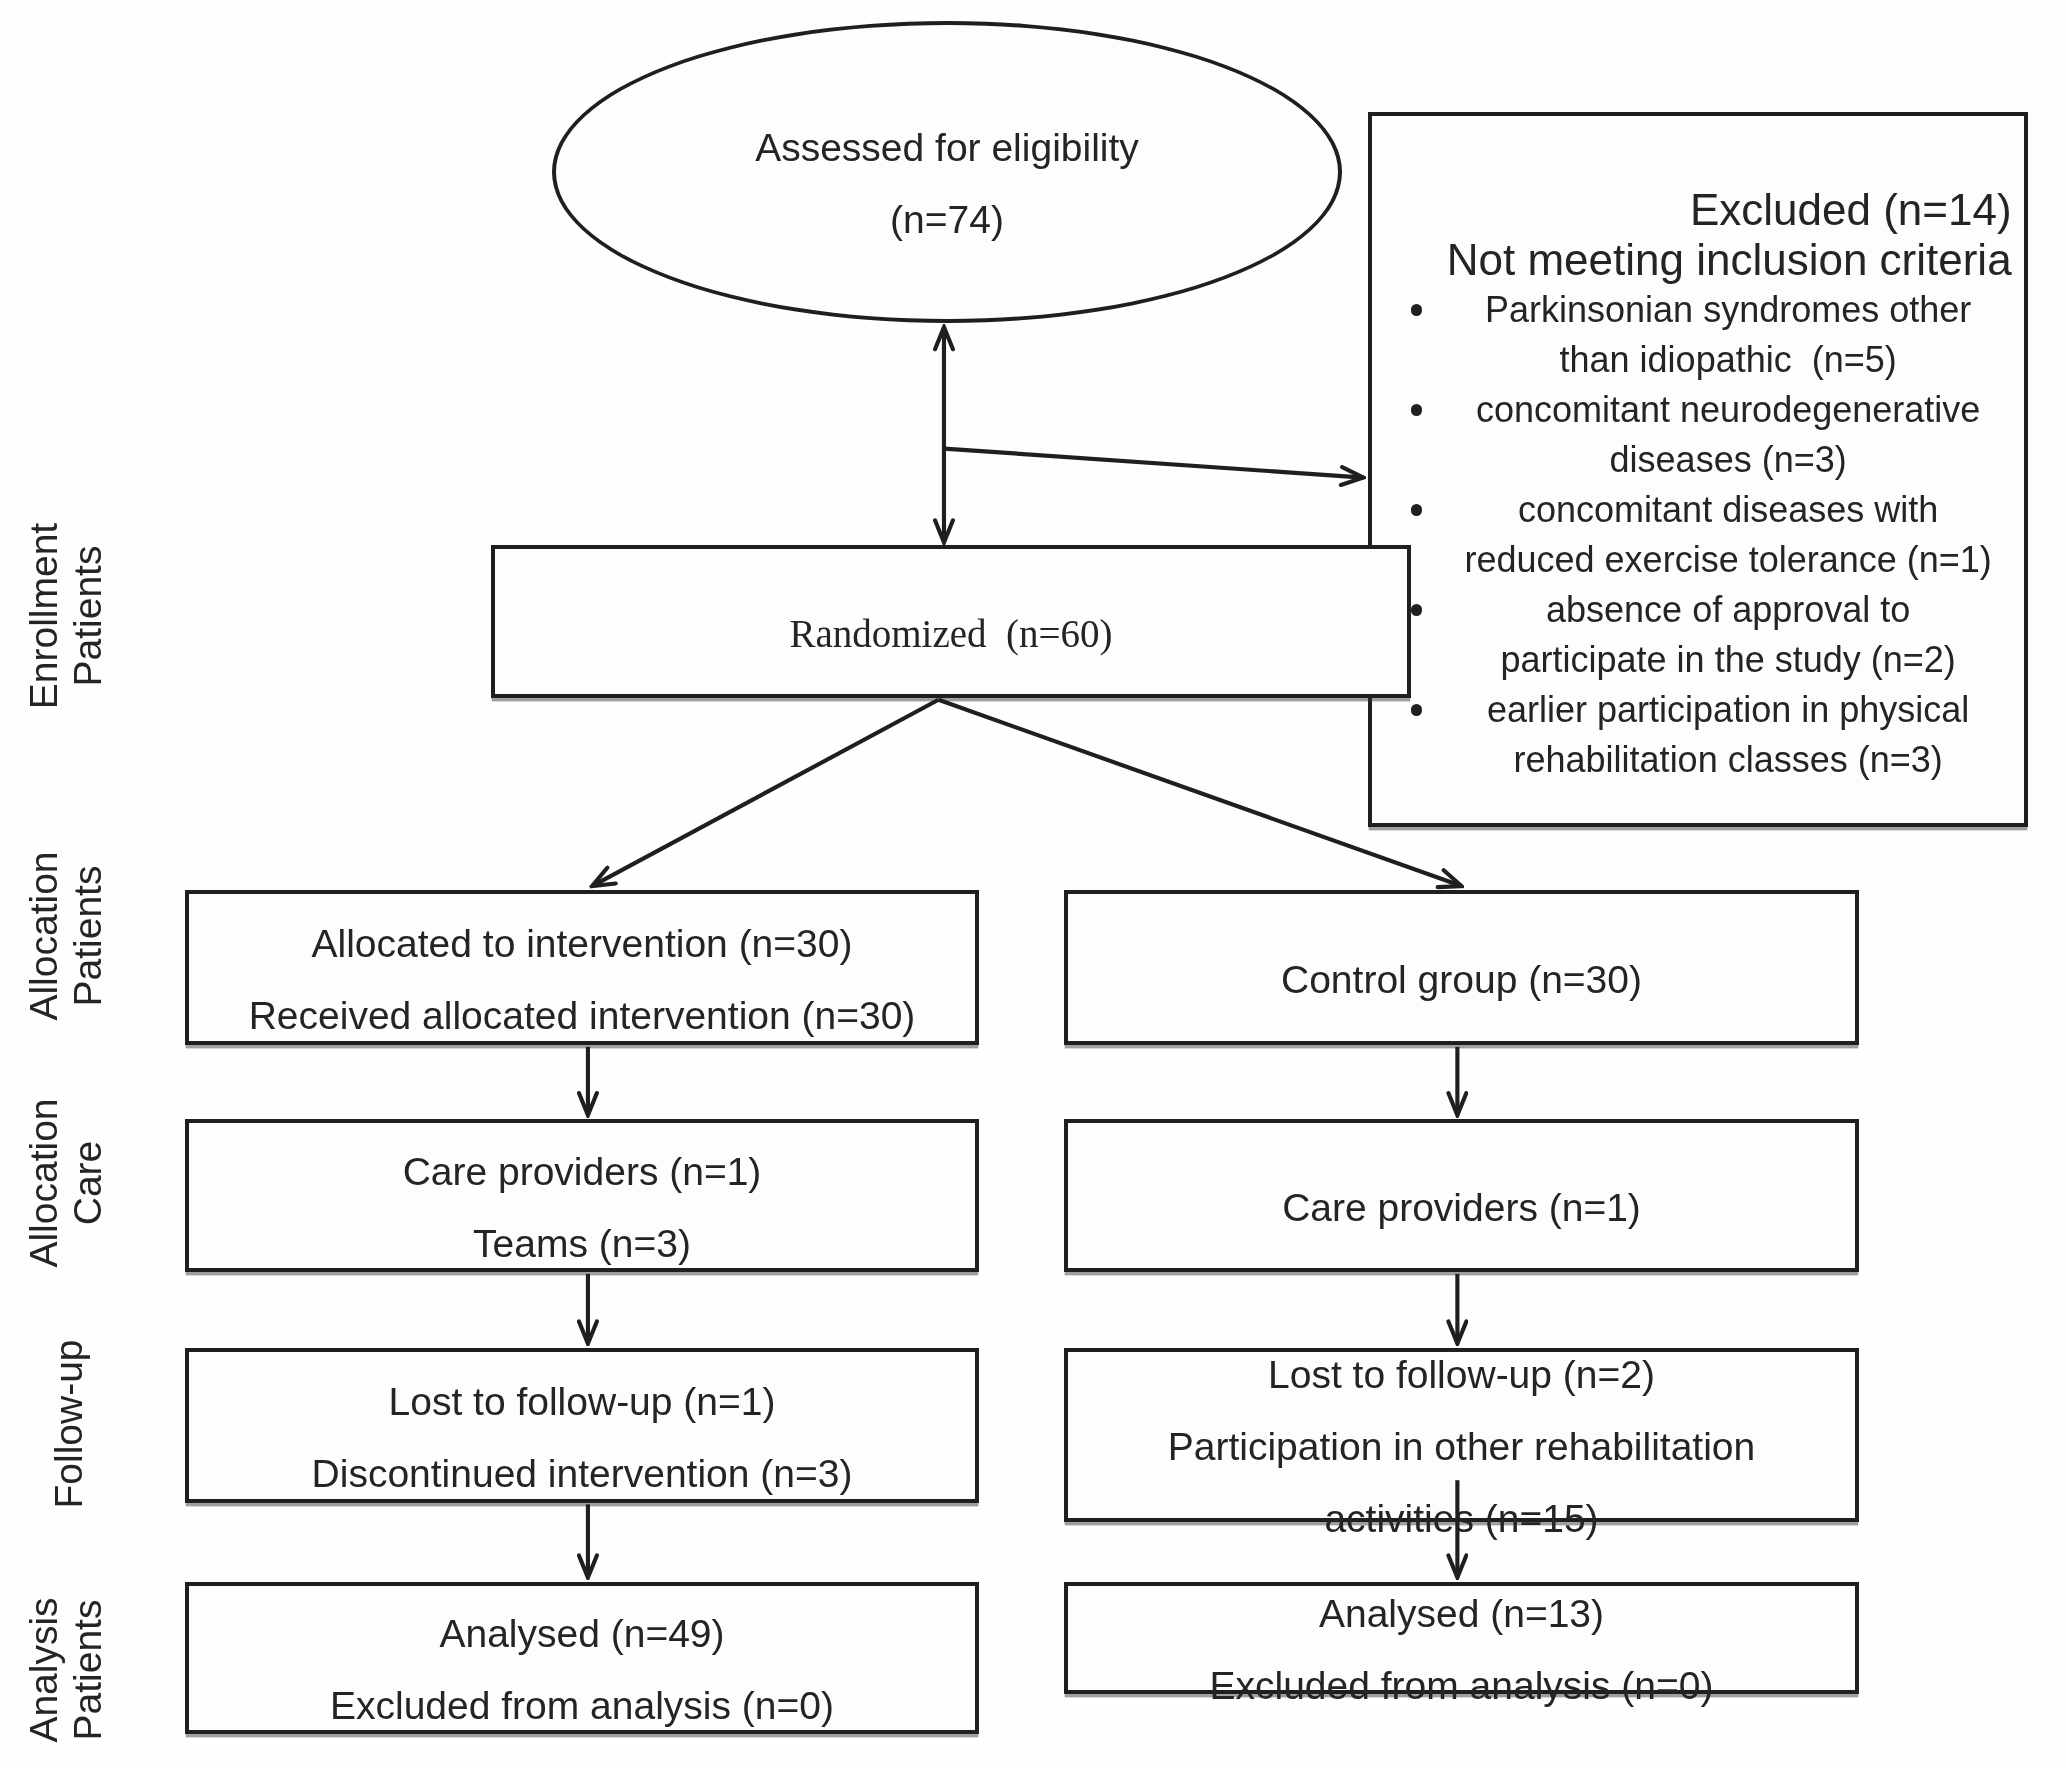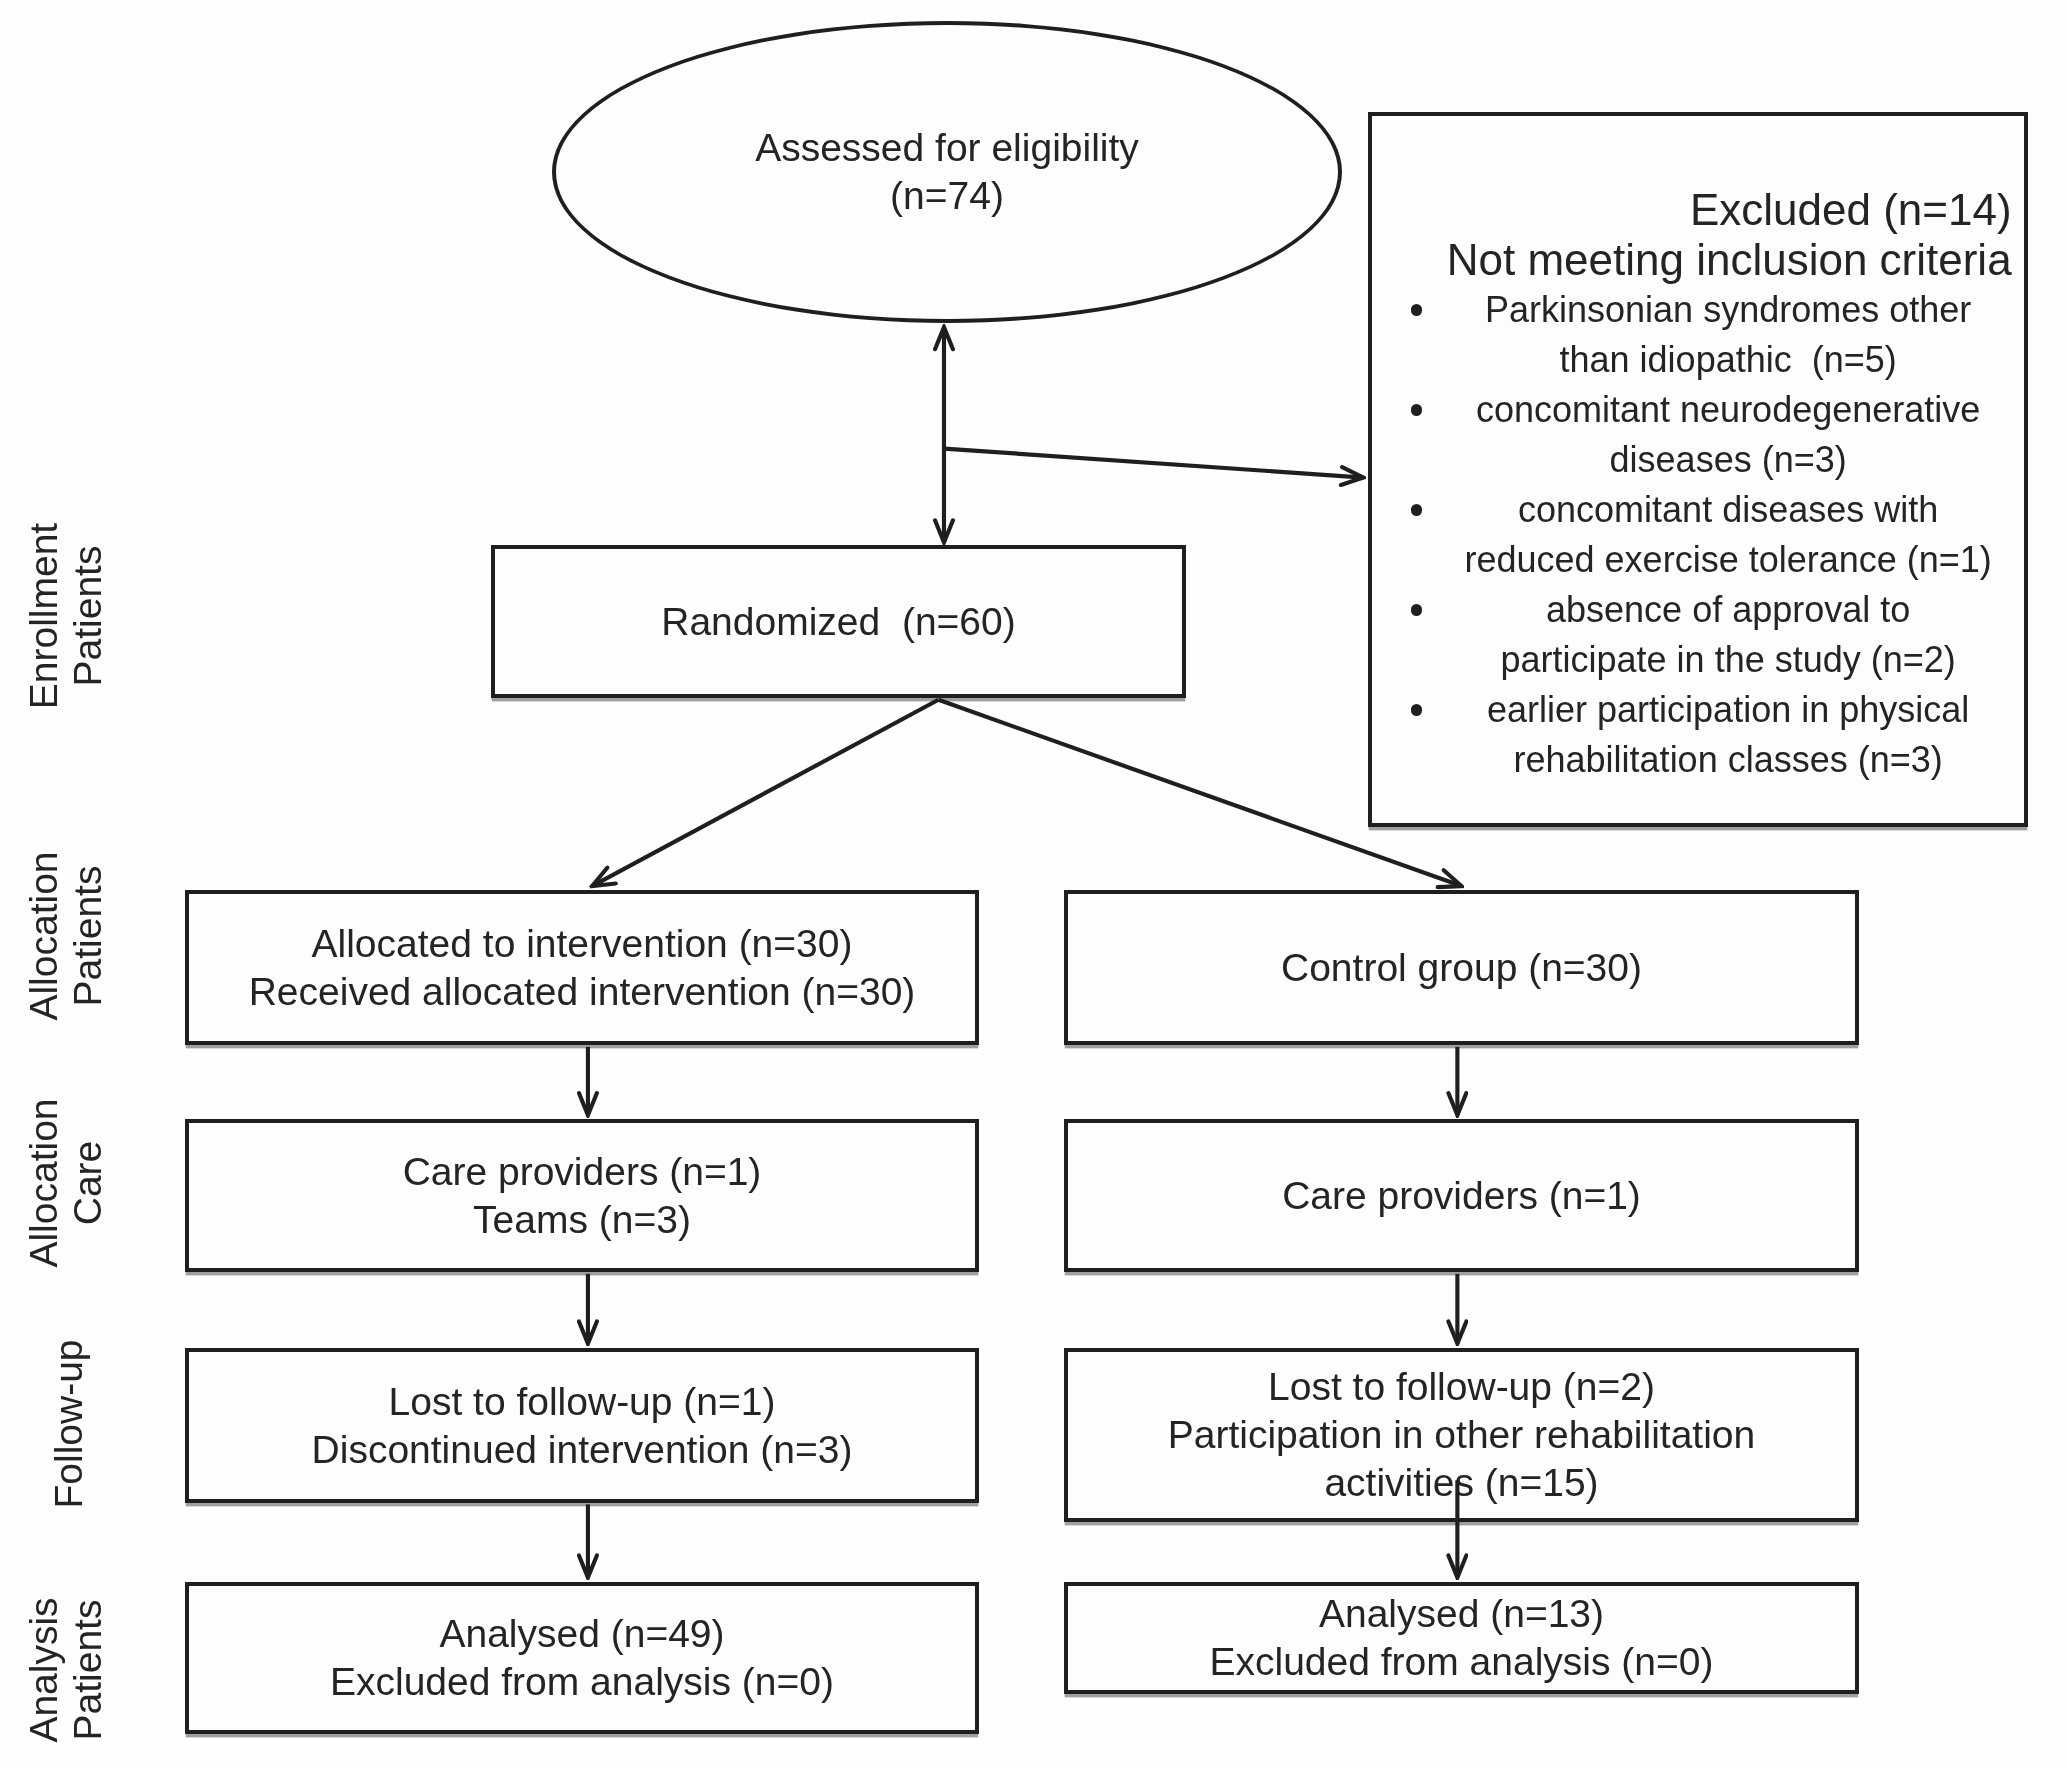--- a/index.html
+++ b/index.html
@@ -35,20 +35,21 @@
   }
   .ellipse {
     border: 4.8px solid #1f1f1f;
     border-radius: 50%;
   }
   .bline {
     font-size: 39px;
     line-height: 48px;
     text-align: center;
     white-space: pre-wrap;
+    margin-top: 24px;
   }
   .excluded {
     justify-content: flex-start;
     align-items: stretch;
     padding: 69px 12.4px 14px 9.7px;
   }
   .excluded .xline {
     font-size: 44px;
     line-height: 50px;
     text-align: right;
@@ -150,21 +151,21 @@
 diseases (n=3)</li>
       <li>concomitant diseases with
 reduced exercise tolerance (n=1)</li>
       <li>absence of approval to
 participate in the study (n=2)</li>
       <li>earlier participation in physical
 rehabilitation classes (n=3)</li>
     </ul>
   </div>
 
-  <div class="node rectbox" style="left:491px; top:545px; width:695px; height:153px;">
+  <div class="node rectbox" style="left:491px; top:545px; width:920px; height:153px;font-family:Liberation Serif, serif;">
     <div class="bline">Randomized  (n=60)</div>
   </div>
 
   <div class="node rectbox" style="left:185px; top:890px; width:794px; height:155px;">
     <div class="bline">Allocated to intervention (n=30)</div>
     <div class="bline">Received allocated intervention (n=30)</div>
   </div>
   <div class="node rectbox" style="left:1064px; top:890px; width:795px; height:155px;justify-content:center;">
     <div class="bline">Control group (n=30)</div>
   </div>

